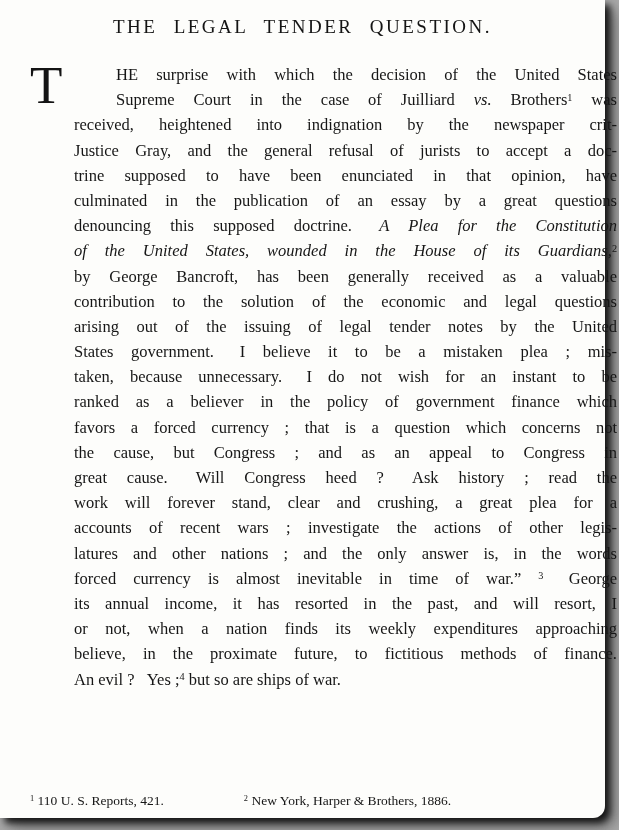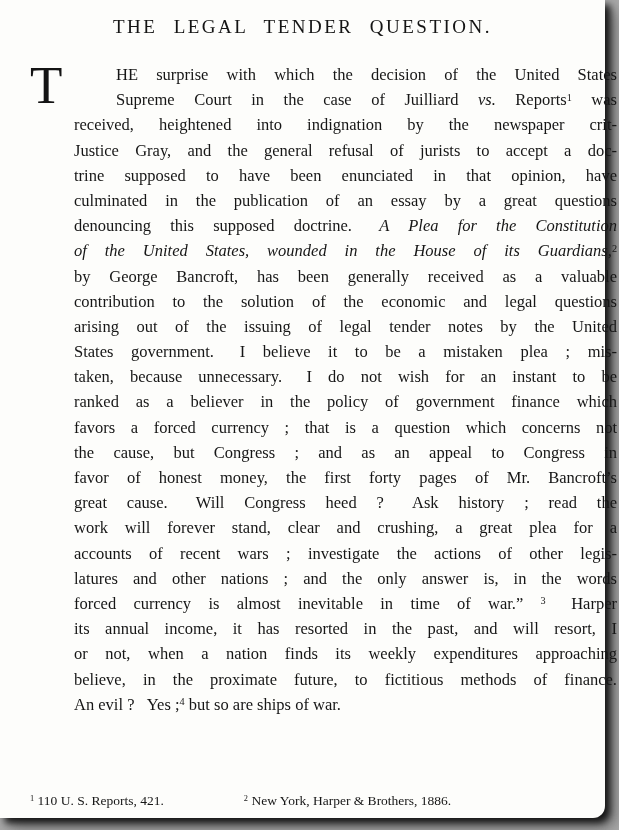--- a/index.html
+++ b/index.html
@@ -61,40 +61,39 @@
   .fn2{margin-left:80px;}
 </style>
 </head>
 <body>
 
 <div class="page">
   <div class="title">THE LEGAL TENDER QUESTION.</div>
   <div class="dropcap">T</div>
   <div class="body-text">
       <div class="line dc-indent"><span>HE surprise with which the decision of the United States</span></div>
-      <div class="line dc-indent"><span>Supreme Court in the case of Juilliard </span><em>vs.</em><span> Reports</span><sup>1</sup><span> was</span></div>
+      <div class="line dc-indent"><span>Supreme Court in the case of Juilliard </span><em>vs.</em><span> Brothers</span><sup>1</sup><span> was</span></div>
       <div class="line"><span>received, heightened into indignation by the newspaper crit-</span></div>
       <div class="line"><span>Justice Gray, and the general refusal of jurists to accept a doc-</span></div>
       <div class="line"><span>trine supposed to have been enunciated in that opinion, have</span></div>
       <div class="line"><span>culminated in the publication of an essay by a great questions</span></div>
       <div class="line"><span>denouncing this supposed doctrine.  </span><em>A Plea for the Constitution</em></div>
       <div class="line"><em>of the United States, wounded in the House of its Guardians,</em><sup>2</sup></div>
       <div class="line"><span>by George Bancroft, has been generally received as a valuable</span></div>
       <div class="line"><span>contribution to the solution of the economic and legal questions</span></div>
       <div class="line"><span>arising out of the issuing of legal tender notes by the United</span></div>
       <div class="line"><span>States government.  I believe it to be a mistaken plea ; mis-</span></div>
       <div class="line"><span>taken, because unnecessary.  I do not wish for an instant to be</span></div>
       <div class="line"><span>ranked as a believer in the policy of government finance which</span></div>
       <div class="line"><span>favors a forced currency ; that is a question which concerns not</span></div>
       <div class="line"><span>the cause, but Congress ; and as an appeal to Congress in</span></div>
-      <div class="line"><span>favor of honest money, the first forty pages of Mr. Bancroft’s</span></div>
       <div class="line"><span>great cause.  Will Congress heed ?  Ask history ; read the</span></div>
       <div class="line"><span>work will forever stand, clear and crushing, a great plea for a</span></div>
       <div class="line"><span>accounts of recent wars ; investigate the actions of other legis-</span></div>
       <div class="line"><span>latures and other nations ; and the only answer is, in the words</span></div>
-      <div class="line"><span>forced currency is almost inevitable in time of war.” </span><sup>3</sup><span>  Harper</span></div>
+      <div class="line"><span>forced currency is almost inevitable in time of war.” </span><sup>3</sup><span>  George</span></div>
       <div class="line"><span>its annual income, it has resorted in the past, and will resort, I</span></div>
       <div class="line"><span>or not, when a nation finds its weekly expenditures approaching</span></div>
       <div class="line"><span>believe, in the proximate future, to fictitious methods of finance.</span></div>
       <div class="line noj"><span>An evil ?  Yes ;</span><sup>4</sup><span> but so are ships of war.</span></div>
     </div>
   <div class="footnotes"><span class="fn1"><sup>1</sup> 110 U. S. Reports, 421.</span><span class="fn2"><sup>2</sup> New York, Harper &amp; Brothers, 1886.</span></div>
 </div>
 
 </body></html>

